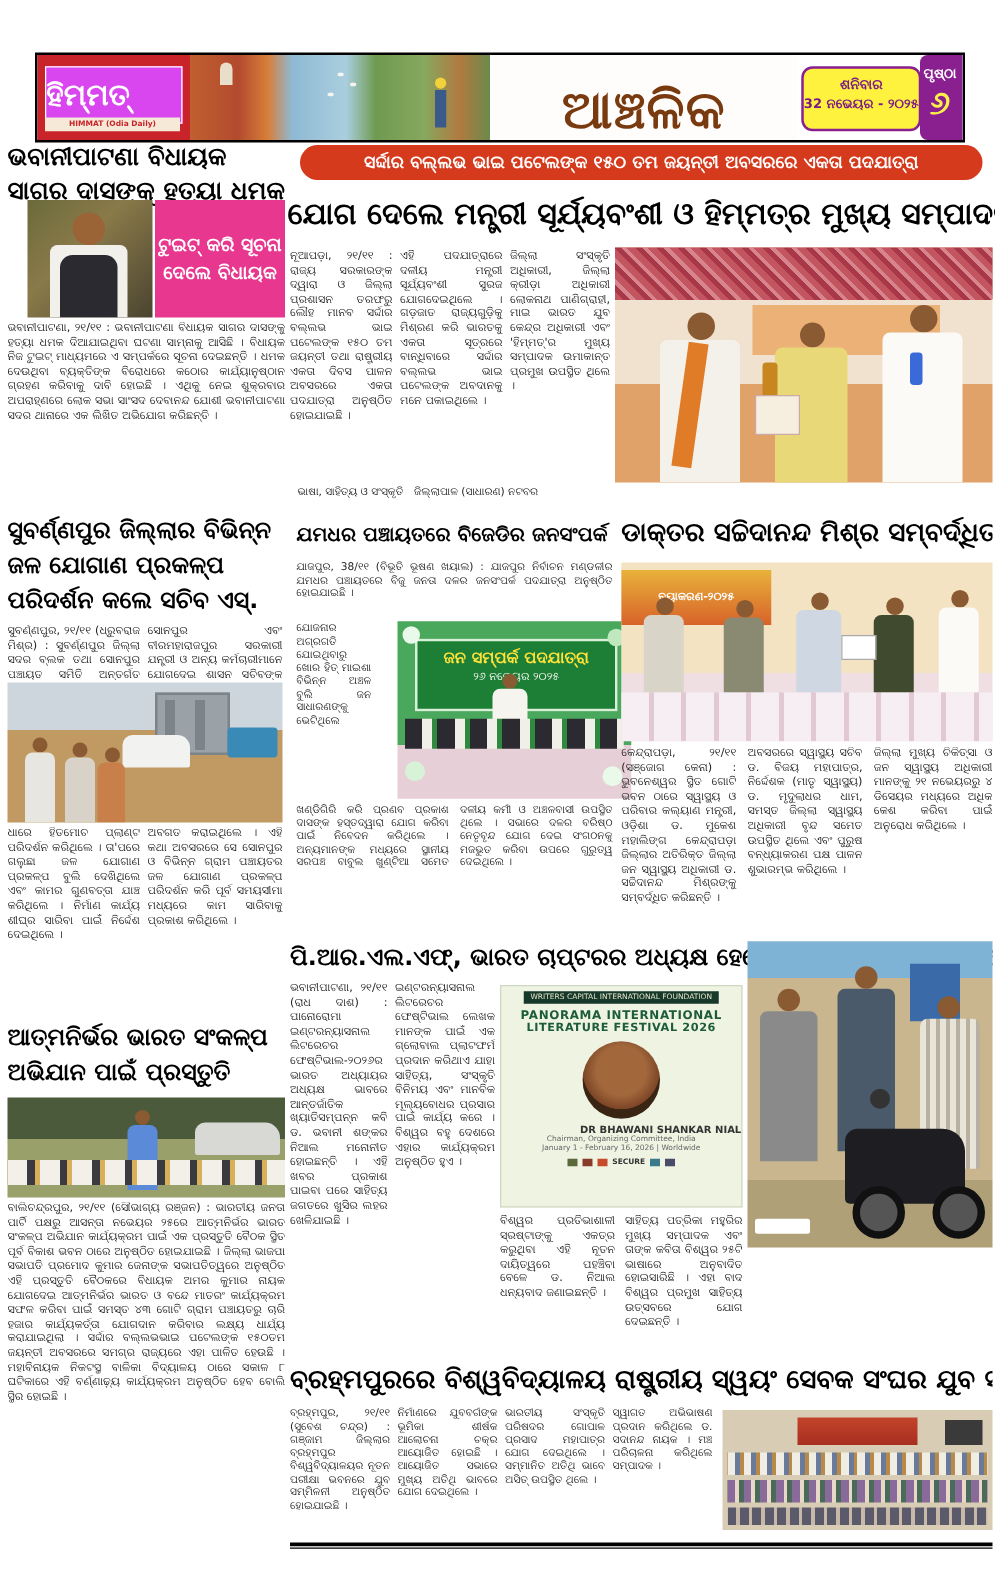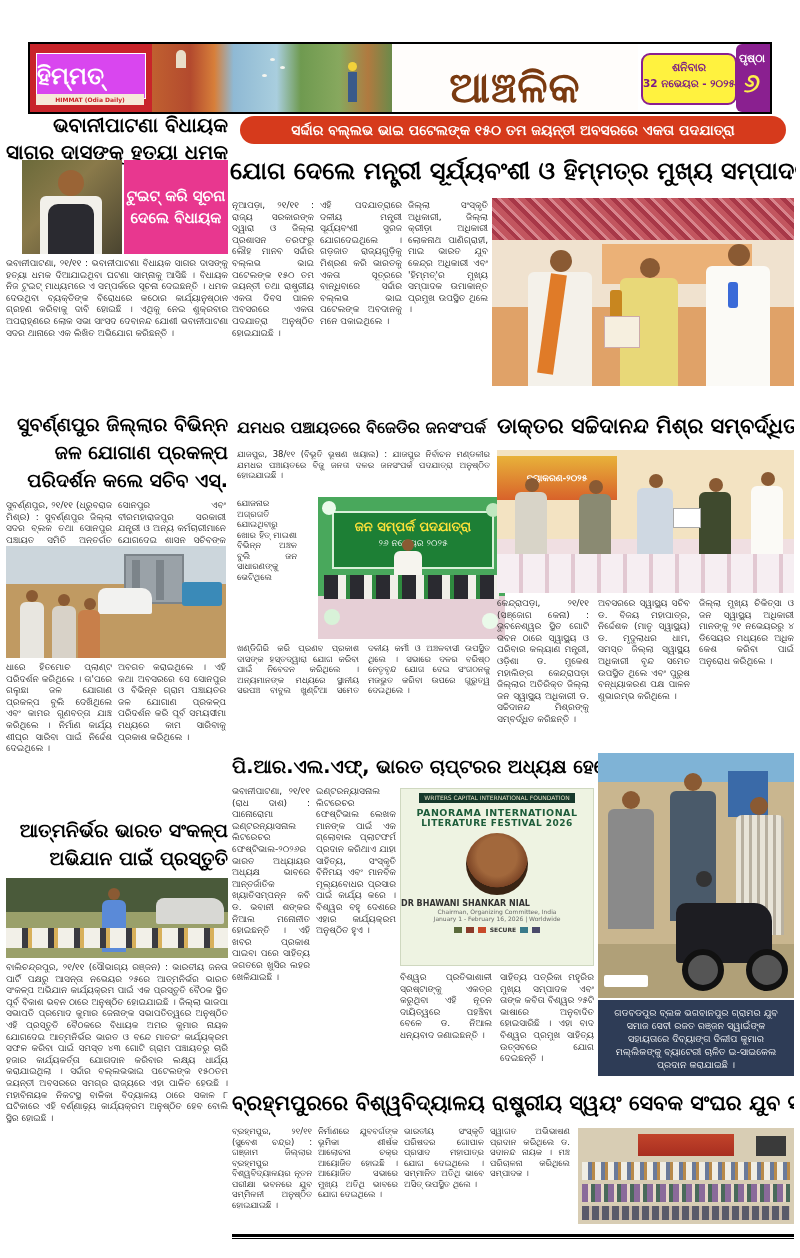--- a/index.html
+++ b/index.html
@@ -1,21 +1,21 @@
 <!DOCTYPE html>
 <html><head>
 <meta charset="utf-8">
 <style>
   html,body{margin:0;padding:0;background:#ffffff;}
   #page{position:relative;width:800px;height:1258px;background:#fff;overflow:hidden;
         font-family:"DejaVu Sans",sans-serif;color:#111;}
   .abs{position:absolute;}
   .body-text{font-size:9px;line-height:11.6px;text-align:justify;color:#222;overflow:hidden;}
   .body-sm{font-size:8.5px;line-height:10.5px;text-align:justify;color:#222;overflow:hidden;}
-  .headline{font-weight:bold;color:#000;text-align:right;overflow:hidden;}
+  .headline{font-weight:bold;color:#000;text-align:left;overflow:hidden;}
   .nowrap{white-space:nowrap;}
   
   #masthead{left:28px;top:42px;width:740px;height:68px;border:2px solid #000;display:flex;background:#fff;}
   #mh-red{width:122px;background:#c8242a;position:relative;flex:none;}
   #mh-logo{position:absolute;left:6px;top:9px;width:108px;height:44px;background:#d946ef;border:1px solid #fff;
            color:#fff;font-weight:bold;font-size:24px;text-align:left;line-height:44px;overflow:hidden;}
   #mh-logo-sub{position:absolute;left:6px;top:50px;width:108px;height:11px;background:#f6e9d8;color:#c8242a;
            font-size:6px;font-weight:bold;text-align:center;line-height:11px;overflow:hidden;}
   #mh-strip{width:240px;flex:none;position:relative;overflow:hidden;
      background:linear-gradient(90deg,#c06030 0%,#b34a2e 16%,#d77f3a 26%,#8fb9d4 34%,#a9cede 52%,#6f9a50 62%,#87a85e 78%,#b07a40 90%,#6b8a4a 100%);}
@@ -43,21 +43,21 @@
   #caption-box{left:598px;top:1000px;width:196px;height:76px;background:#2e3c56;color:#fff;
                font-size:9.5px;line-height:13px;text-align:center;padding:6px 8px;box-sizing:border-box;overflow:hidden;}
   #bottom-rule{left:232px;top:1234px;width:562px;height:5px;border-top:3px solid #000;border-bottom:1px solid #000;box-sizing:border-box;}
   
   #poster{left:400px;top:788px;width:194px;height:178px;background:#eef3e2;border:1px solid #cfd8c0;box-sizing:border-box;}
   #poster .org{background:#16392b;color:#e7e3c8;font-size:6px;text-align:center;line-height:8px;padding:1px 2px;margin:4px 18px 0 18px;overflow:hidden;}
   #poster .t1{color:#1d5c3a;font-weight:bold;font-size:9.5px;text-align:center;margin-top:4px;letter-spacing:.5px;}
   #poster .t2{color:#1d5c3a;font-weight:bold;font-size:9px;text-align:center;letter-spacing:.5px;}
   #poster .circle{width:62px;height:62px;border-radius:50%;margin:5px auto 0 auto;
       background:radial-gradient(circle at 50% 38%,#a2683c 0 40%,#7c4526 62%,#3a2414 63%),linear-gradient(#5b3c86,#3b2a5e);position:relative;overflow:hidden;}
-  #poster .name{color:#333;font-weight:bold;font-size:8px;text-align:left;margin-top:4px;}
+  #poster .name{color:#333;font-weight:bold;font-size:8px;text-align:right;margin-top:4px;}
   #poster .role{color:#666;font-size:6px;text-align:center;}
   #poster .dates{color:#666;font-size:6px;text-align:center;}
   #poster .sponsors{display:flex;align-items:center;justify-content:center;gap:4px;margin-top:4px;}
   #poster .sq{width:8px;height:6px;background:#88a06a;}
   #poster .sponsor-txt{font-size:6px;font-weight:bold;color:#333;}
 </style>
 </head>
 <body>
 
 <div id="page">
@@ -117,20 +117,21 @@
     <div class="abs" style="left:52px;top:76px;width:16px;height:100px;background:#e07b28;transform:rotate(8deg);"></div>
     <div class="fig-head" style="left:148px;top:60px;width:20px;height:20px;"></div>
     <div class="fig-body" style="left:128px;top:80px;width:58px;height:108px;background:#e8d878;"></div>
     <div class="fig-head" style="left:236px;top:46px;width:22px;height:22px;"></div>
     <div class="fig-body" style="left:214px;top:68px;width:64px;height:120px;background:#fbfaf6;"></div>
     <div class="abs" style="left:236px;top:84px;width:10px;height:26px;background:#3a6ad8;border-radius:3px;"></div>
     <div class="abs" style="left:112px;top:118px;width:34px;height:30px;background:#f6efdf;border:1px solid #caa;"></div>
     <div class="abs" style="left:118px;top:92px;width:12px;height:26px;background:#c8861f;border-radius:3px 3px 0 0;"></div>
   </div>
 
+  <div class="abs body-sm nowrap" style="left:238px;top:389px;width:252px;height:16px;overflow:hidden;">ଭାଷା, ସାହିତ୍ୟ ଓ ସଂସ୍କୃତି　ଜିଲ୍ଲାପାଳ (ସାଧାରଣ) ନଟବର</div>
 
   <div class="abs headline" style="left:6px;top:410px;width:222px;height:86px;font-size:19px;line-height:28px;">ସୁବର୍ଣ୍ଣପୁର ଜିଲ୍ଲାର ବିଭିନ୍ନ ଜଳ ଯୋଗାଣ ପ୍ରକଳ୍ପ ପରିଦର୍ଶନ କଲେ ସଚିବ ଏସ୍. ଏନ୍ ଗିରିଶ</div>
 
   <div class="abs body-text" style="left:6px;top:500px;width:106px;height:44px;">ସୁବର୍ଣ୍ଣପୁର, ୨୧/୧୧ (ଧ୍ରୁବରାଜ ମିଶ୍ର) : ସୁବର୍ଣ୍ଣପୁର ଜିଲ୍ଲା ସଦର ବ୍ଲକ ତଥା ସୋନପୁର ପଞ୍ଚାୟତ ସମିତି ଅନ୍ତର୍ଗତ କଲାପଥର ଗ୍ରାମ ପଞ୍ଚାୟତର ନବନମାଳ ଠାରେ ନିର୍ମାଣାଧୀନ</div>
   <div class="abs body-text" style="left:118px;top:500px;width:108px;height:44px;">ସୋନପୁର ଏବଂ ବୀରମହାରାଜପୁର ସରକାରୀ ଯନ୍ତ୍ରୀ ଓ ଅନ୍ୟ କର୍ମଚାରୀମାନେ ଯୋଗଦେଇ ଶାସନ ସଚିବଙ୍କ ସହିତ କଥା ହୋଇଥିଲେ</div>
 
   <div class="photo" style="left:6px;top:546px;width:220px;height:112px;background:linear-gradient(#ccd6dc 0 34%,#c09a62 34% 100%);">
     <div class="abs" style="left:118px;top:8px;width:56px;height:46px;background:#9aa2a8;border:2px solid #7c848a;"></div>
     <div class="abs" style="left:126px;top:14px;width:8px;height:40px;background:#7c848a;"></div>
     <div class="abs" style="left:150px;top:14px;width:8px;height:40px;background:#7c848a;"></div>
@@ -224,21 +225,20 @@
     <div class="fig-head" style="left:86px;top:20px;width:18px;height:18px;"></div>
     <div class="fig-body" style="left:72px;top:38px;width:46px;height:130px;background:#4a5a6a;"></div>
     <div class="fig-head" style="left:152px;top:44px;width:18px;height:18px;"></div>
     <div class="fig-body" style="left:138px;top:62px;width:48px;height:120px;background:repeating-linear-gradient(90deg,#e8e4d8 0 5px,#b8b0a0 5px 8px);"></div>
     <div class="fig-head" style="left:98px;top:118px;width:16px;height:16px;background:#333;"></div>
     <div class="abs" style="left:78px;top:150px;width:96px;height:60px;background:#1d1d22;border-radius:10px 18px 4px 4px;"></div>
     <div class="abs" style="left:84px;top:196px;width:30px;height:30px;border:6px solid #111;border-radius:50%;background:#555;"></div>
     <div class="abs" style="left:148px;top:196px;width:30px;height:30px;border:6px solid #111;border-radius:50%;background:#555;"></div>
     <div class="abs" style="left:6px;top:222px;width:44px;height:12px;background:#fff;border-radius:2px;"></div>
   </div>
-  <div class="abs" id="caption-box">ଗଡବଡପୁର ବ୍ଲକ ଭଗବାନପୁର ଗ୍ରାମର ଯୁବ ସମାଜ ସେବୀ ରଜତ ରଞ୍ଜନ ସ୍ୱାଇଁଙ୍କ ସହାୟତାରେ ଦିବ୍ୟାଙ୍ଗ ଦିଲୀପ କୁମାର ମଲ୍ଲିକଙ୍କୁ ବ୍ୟାଟେରୀ ଚାଳିତ ଇ-ସାଇକେଲ ପ୍ରଦାନ କରାଯାଇଛି ।</div>
 
   <div class="abs headline" style="left:6px;top:816px;width:222px;height:58px;font-size:19px;line-height:28px;">ଆତ୍ମନିର୍ଭର ଭାରତ ସଂକଳ୍ପ ଅଭିଯାନ ପାଇଁ ପ୍ରସ୍ତୁତି ବୈଠକ</div>
 
   <div class="photo" style="left:6px;top:878px;width:222px;height:80px;background:linear-gradient(#4a5a3a 0 42%,#9aa06a 42% 100%);">
     <div class="abs" style="left:150px;top:20px;width:68px;height:26px;background:#d8d8d4;border-radius:8px 12px 2px 2px;"></div>
     <div class="fig-head" style="left:102px;top:10px;width:12px;height:12px;"></div>
     <div class="fig-body" style="left:96px;top:22px;width:24px;height:52px;background:#5a8ad8;"></div>
     <div class="abs" style="left:0;top:50px;width:222px;height:20px;background:repeating-linear-gradient(90deg,#f2f0e8 0 16px,#3a3a40 16px 22px,#d8b05a 22px 26px);"></div>
   </div>
 

